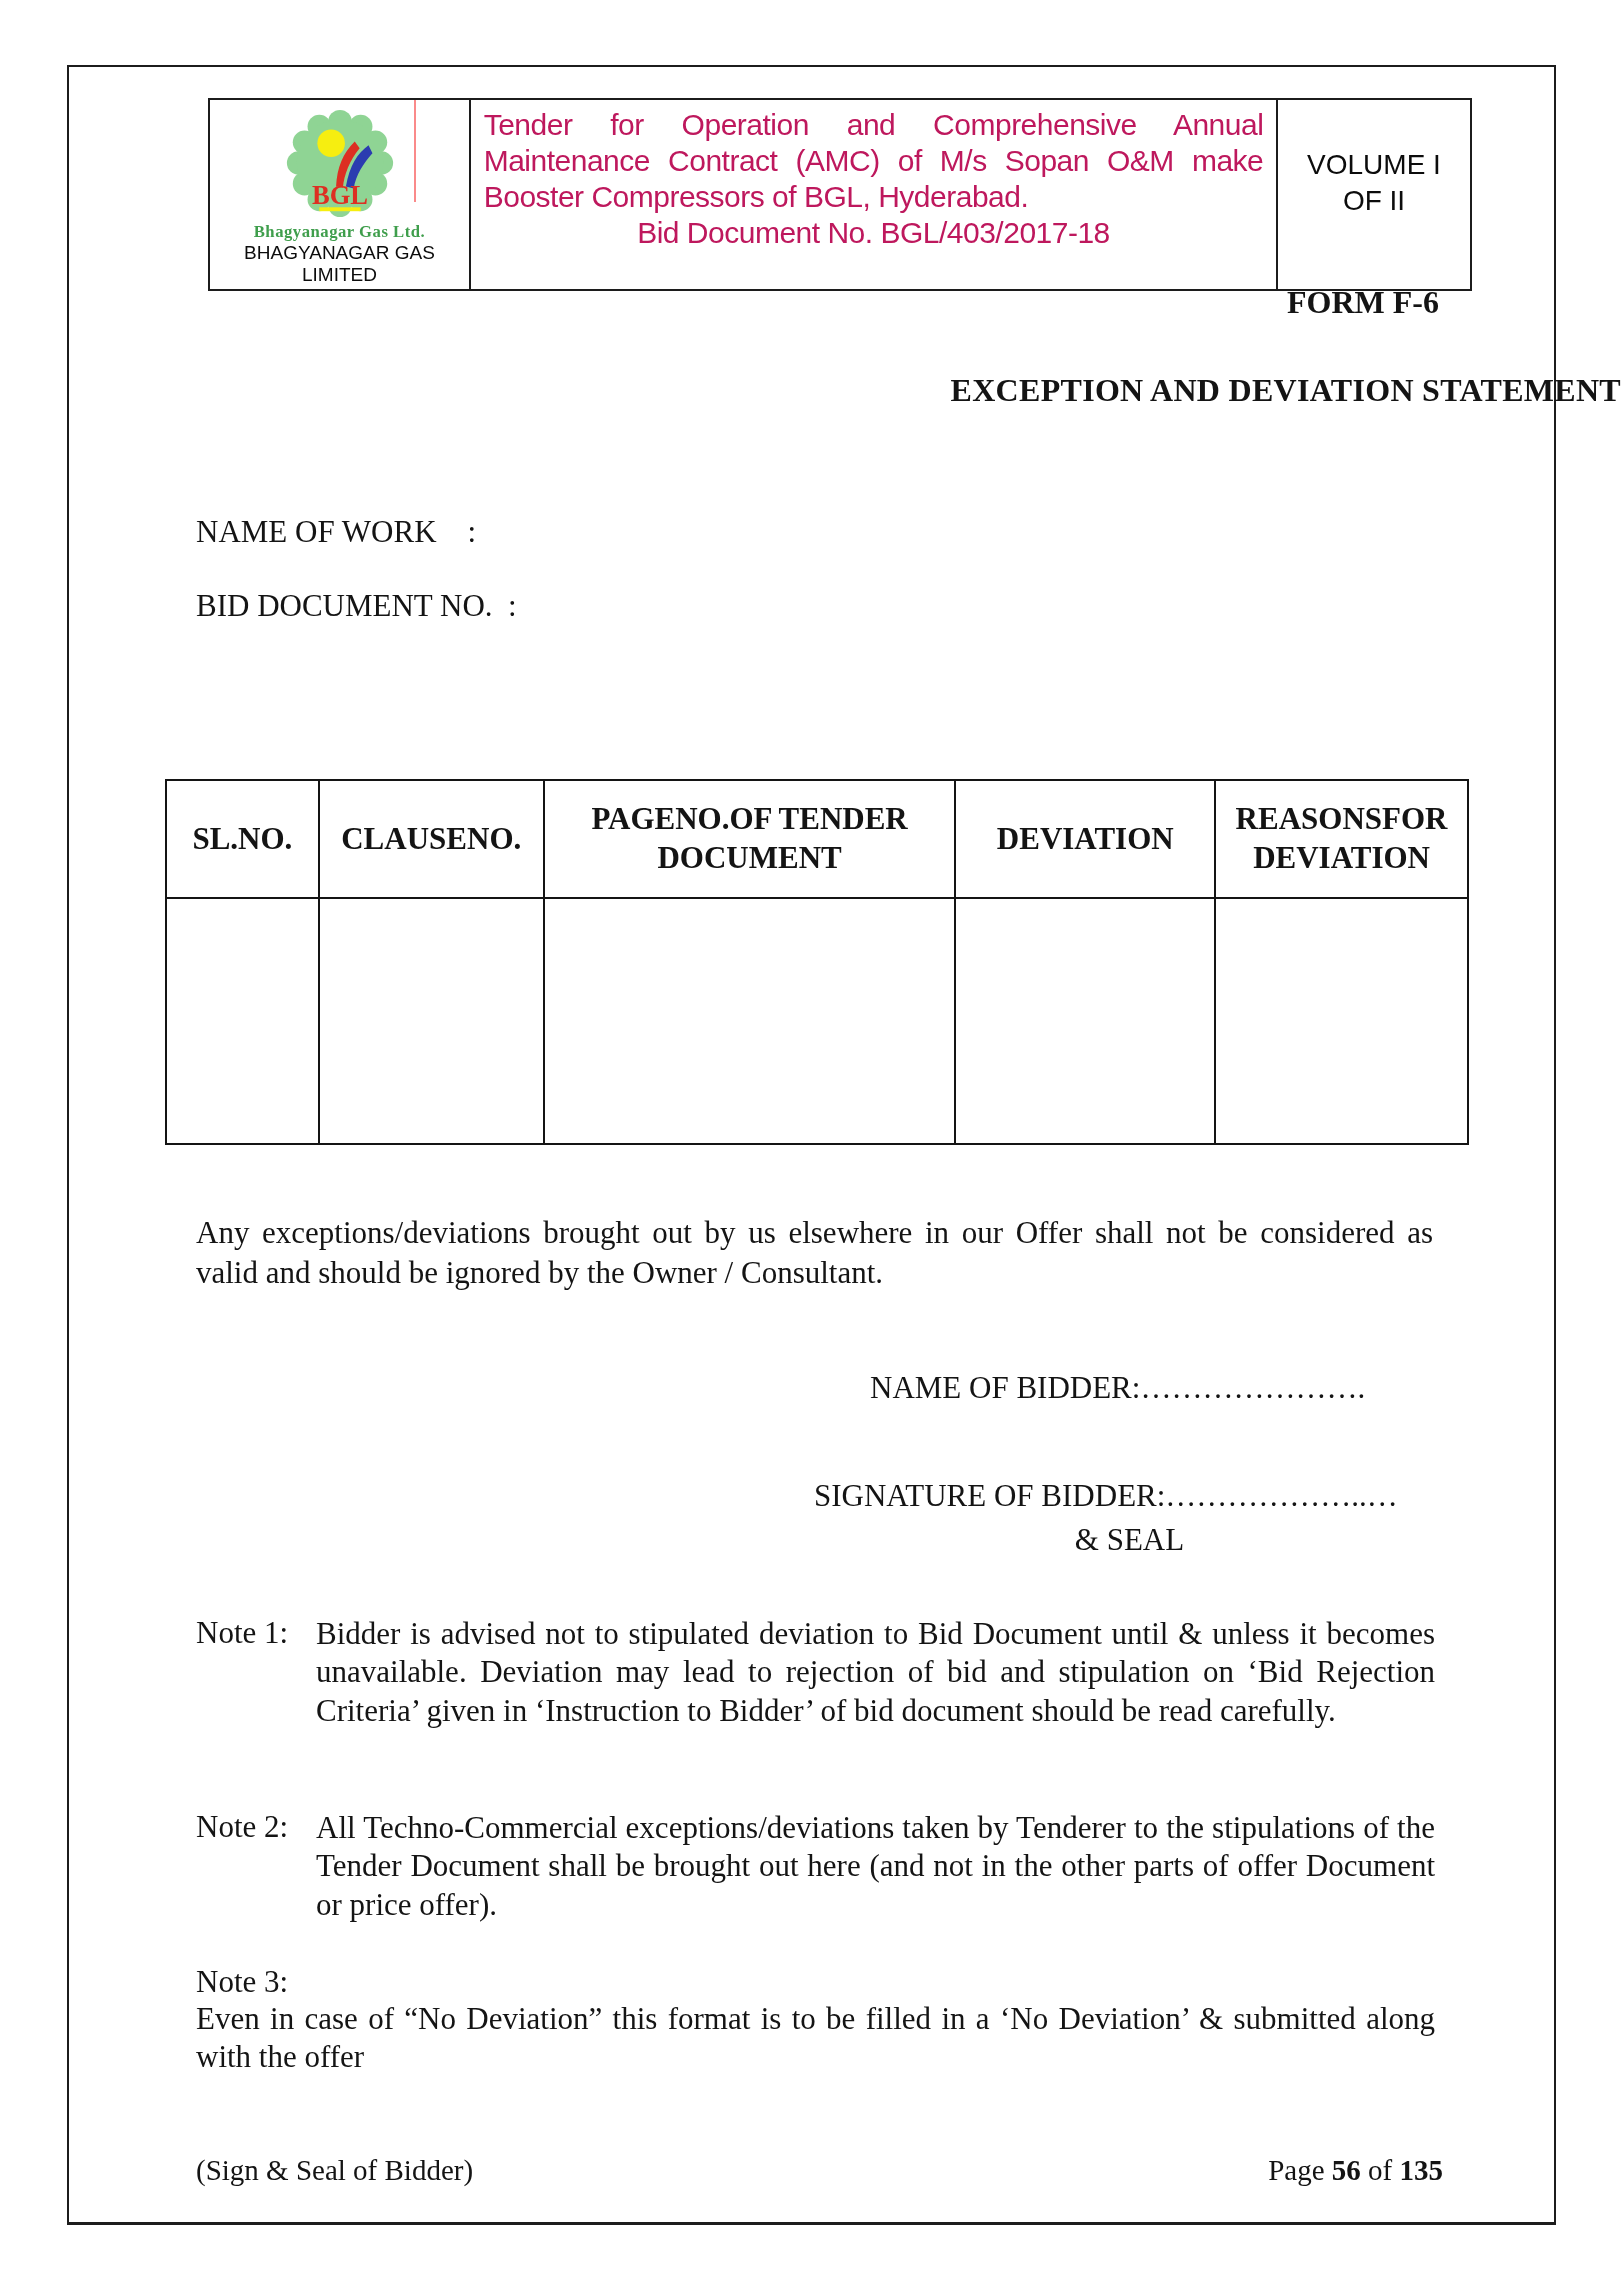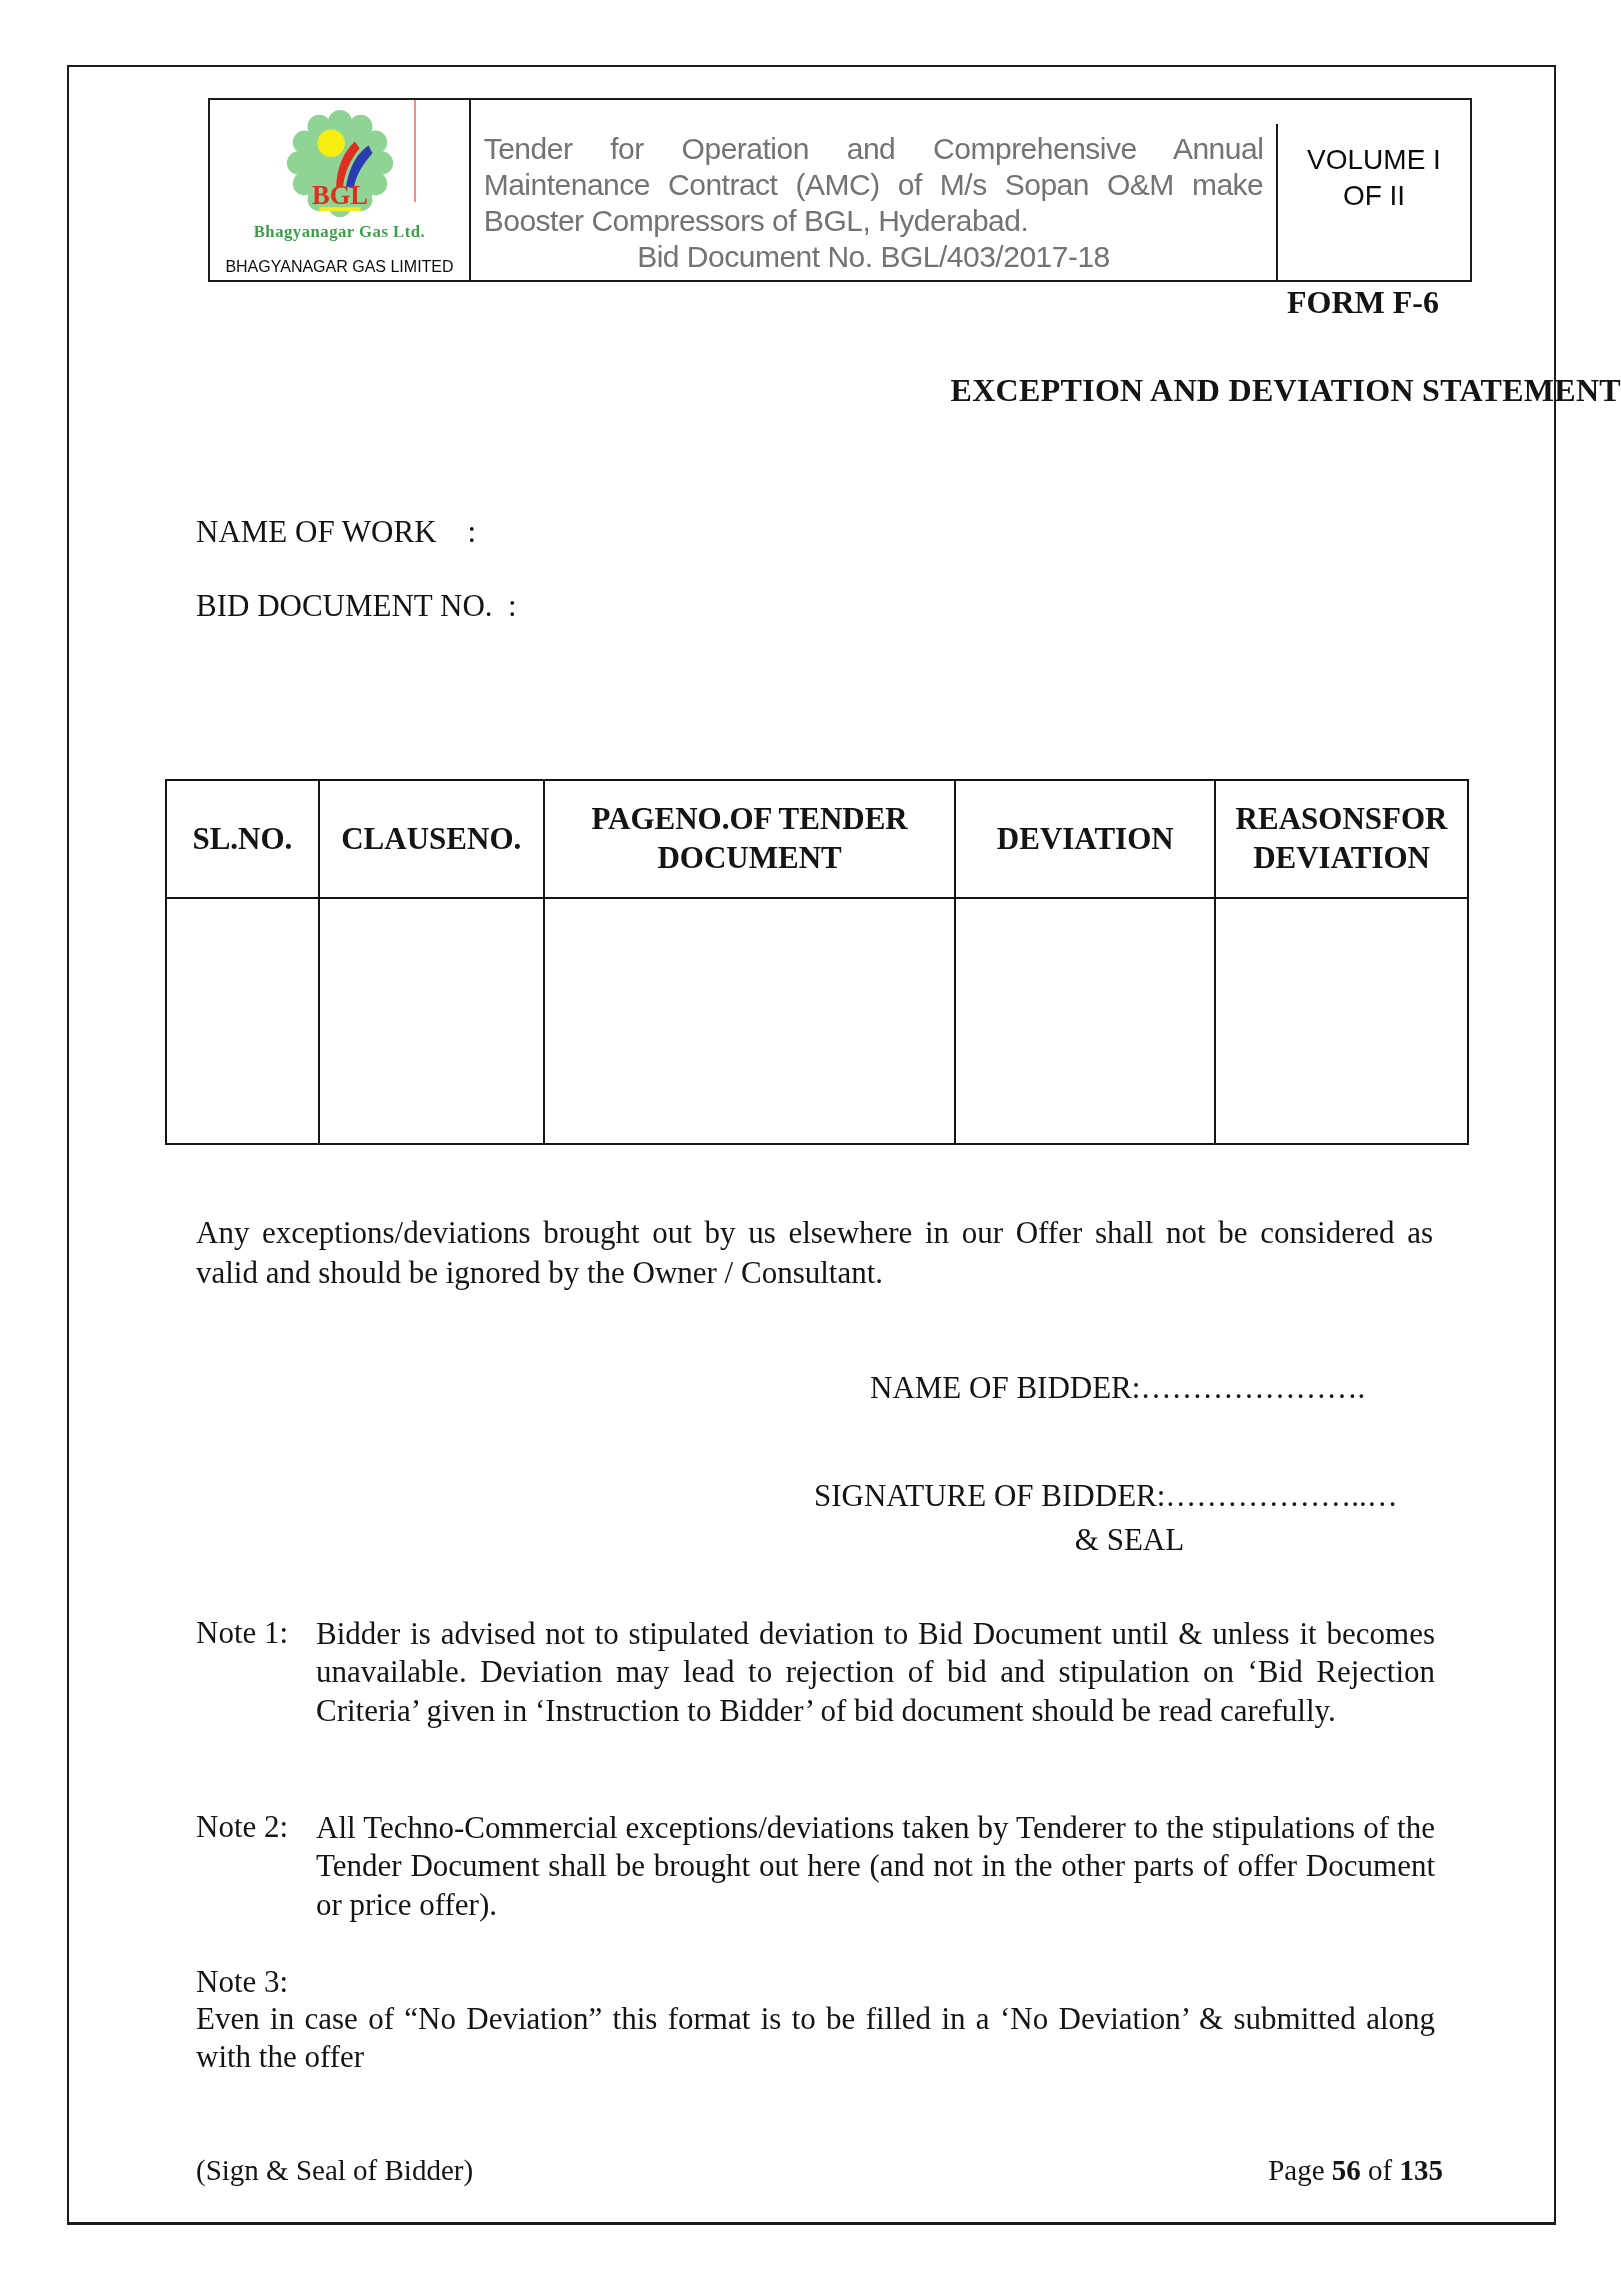--- a/index.html
+++ b/index.html
@@ -21,27 +21,27 @@
     width:261px; border-right:2px solid #1c1c1c; position:relative;
     display:flex; flex-direction:column; align-items:center; padding:3.9px 2px 3.9px 2px;
   }
   .logo-artifact-line {
     position:absolute; top:0; left:204px; width:2px; height:102px; background:#fa8a8a;
   }
   .logo-subtitle {
     font-size:16.7px; color:#3f9e4c; font-weight:bold; letter-spacing:0.5px; margin-top:-2px;
   }
   .logo-company {
-    font-family:"Liberation Sans", sans-serif; font-size:16px; line-height:1.15;
-    text-align:center; margin-top:16px; color:#0c0c0c;
+    font-family:"Liberation Sans", sans-serif; font-size:19px; line-height:1.15;
+    text-align:center; margin-top:0; color:#0c0c0c;
   }
   .cell-title {
     flex:1; border-right:2px solid #1c1c1c; padding:6.9px 12.7px 3.9px 12.7px;
     font-family:"Liberation Sans", sans-serif; font-size:30px; line-height:1.2;
-    letter-spacing:-0.5px; color:#737373;margin-top:24px;
+    letter-spacing:-0.5px; color:#be185d;
   }
   .cell-title .tender-title { text-align:justify; }
   .cell-title .bid-doc-line { text-align:center; }
   .cell-volume {
     width:192px; display:flex; flex-direction:column; justify-content:center;
     align-items:center; font-family:"Liberation Sans", sans-serif; font-size:28px;
     line-height:1.3; color:#0c0c0c; padding-bottom:23.5px;
   }
   
   .form-code {

